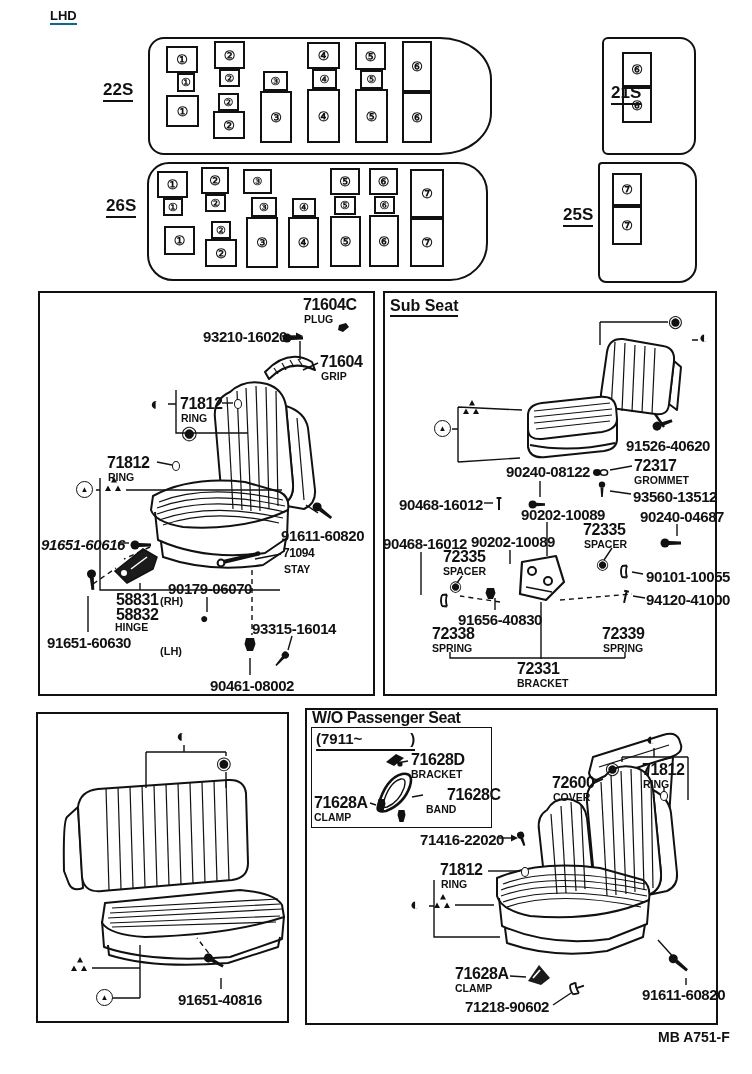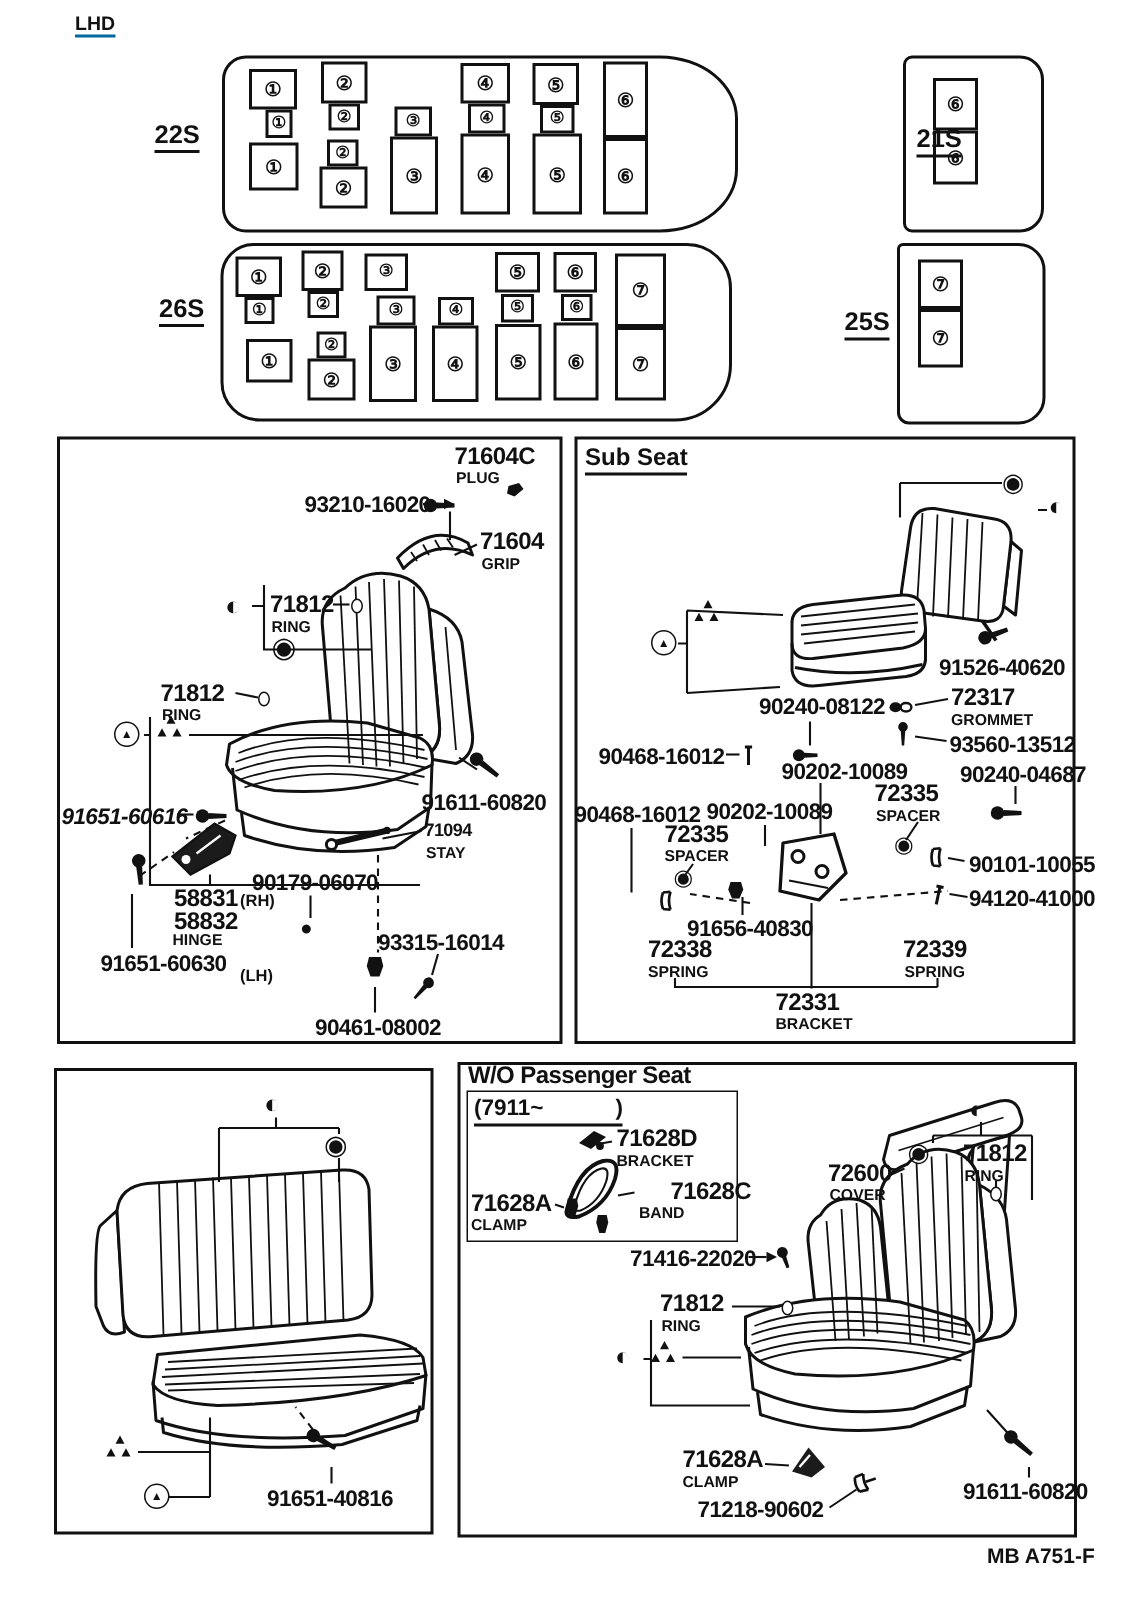--- a/index.html
+++ b/index.html
@@ -133,21 +133,21 @@
   <span class="pn" style="left:41px; top:536px;font-style:italic;">91651-60616</span>
   <span class="pn" style="left:281px; top:527px;">91611-60820</span>
   <span class="pn" style="left:283px; top:546px; font-size:12px;">71094</span>
   <span class="pname" style="left:284px; top:563px;">STAY</span>
   <span class="pn" style="left:116px; top:591px; font-size:16px;">58831</span>
   <span class="pname" style="left:160px; top:595px; font-size:11px;">(RH)</span>
   <span class="pn" style="left:116px; top:606px; font-size:16px;">58832</span>
   <span class="pname" style="left:160px; top:645px; font-size:11px;">(LH)</span>
   <span class="pname" style="left:115px; top:621px;">HINGE</span>
   <span class="pn" style="left:168px; top:580px;">90179-06070</span>
-  <span class="pn" style="left:67px; top:634px;">91651-60630</span>
+  <span class="pn" style="left:47px; top:634px;">91651-60630</span>
   <span class="pn" style="left:252px; top:620px;">93315-16014</span>
   <span class="pn" style="left:210px; top:677px;">90461-08002</span>
 
   <span class="sym" style="left:150px; top:395px; font-size:18px;">◐</span>
   <span class="sym" style="left:181px; top:423px; font-size:19px;">◉</span>
   <span class="oring" style="left:234px; top:399px;"></span>
   <span class="oring" style="left:172px; top:461px;"></span>
   <span class="tri-circle" style="left:76px; top:481px;">▲</span>
   <span class="ico" style="left:104px; top:476px;"><svg width="21" height="19" viewBox="0 0 21 19">
         <path d="M10,1 L13,6.5 L7,6.5 Z M4,9.5 L7,15 L1,15 Z M14,9.5 L17,15 L11,15 Z" fill="#111"></path>

